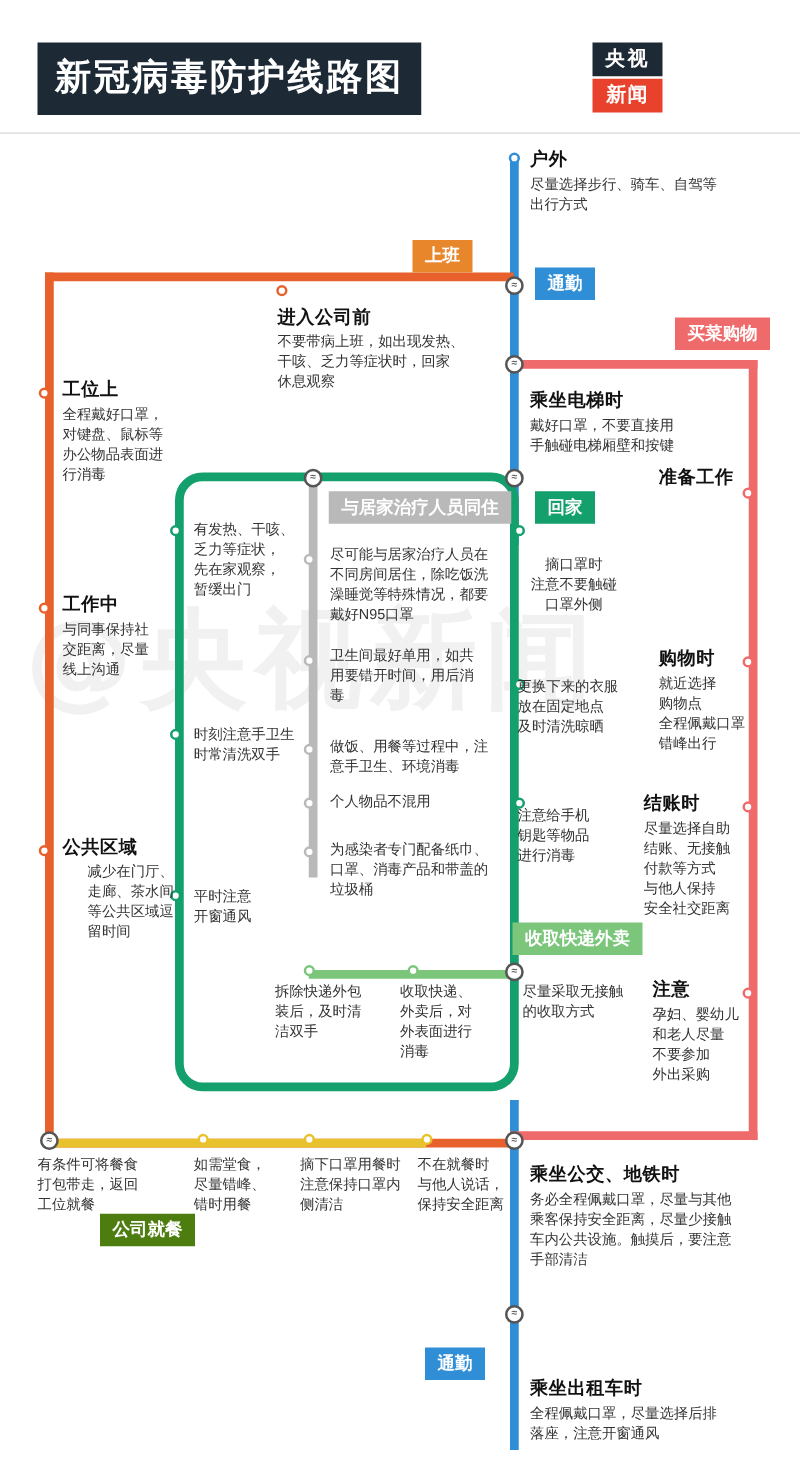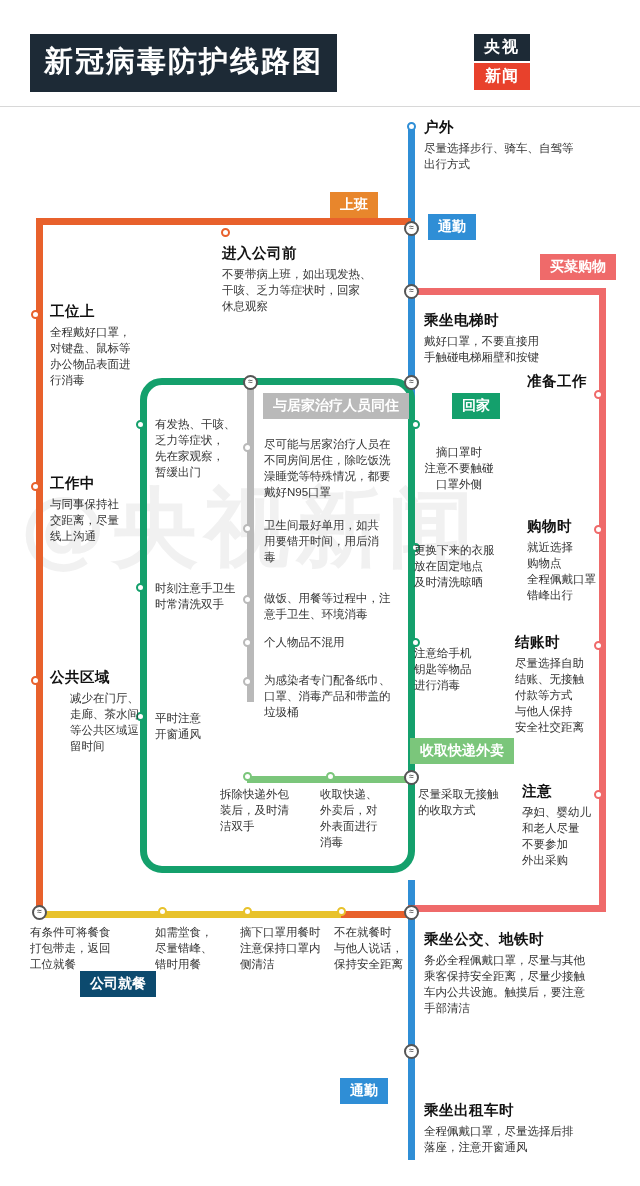--- a/index.html
+++ b/index.html
@@ -85,24 +85,24 @@
 
   <div class="line v" style="left:247px;top:382px;height:320px;background:#b9b9b9;"></div>
 
   <div class="line h" style="left:247px;top:776px;width:170px;background:#7bc67b;"></div>
 
   <div class="line h" style="left:36px;top:911px;width:305px;background:#e8c22c;"></div>
 
   <div class="tag" style="left:330px;top:192px;background:#e8862c;">上班</div>
   <div class="tag" style="left:428px;top:214px;background:#2f8ed6;">通勤</div>
   <div class="tag" style="left:540px;top:254px;background:#ef6a6a;">买菜购物</div>
-  <div class="tag" style="left:452px;top:393px;background:#14a06c;">回家</div>
+  <div class="tag" style="left:428px;top:393px;background:#14a06c;">回家</div>
   <div class="tag" style="left:263px;top:393px;background:#b9b9b9;">与居家治疗人员同住</div>
   <div class="tag" style="left:410px;top:738px;background:#7bc67b;">收取快递外卖</div>
-  <div class="tag" style="left:80px;top:971px;background:#0c4a6e;text-align:center;">公司就餐</div>
+  <div class="tag" style="left:80px;top:971px;background:#4d7c0f;text-align:center;">公司就餐</div>
   <div class="tag" style="left:340px;top:1078px;background:#2f8ed6;">通勤</div>
 
   <div class="dot" style="left:407px;top:122px;border-color:#2f8ed6;"></div>
   <div class="xfer" style="left:404px;top:221px;">
       <span>≈</span>
     </div>
   <div class="xfer" style="left:404px;top:284px;">
       <span>≈</span>
     </div>
   <div class="xfer" style="left:404px;top:375px;">

